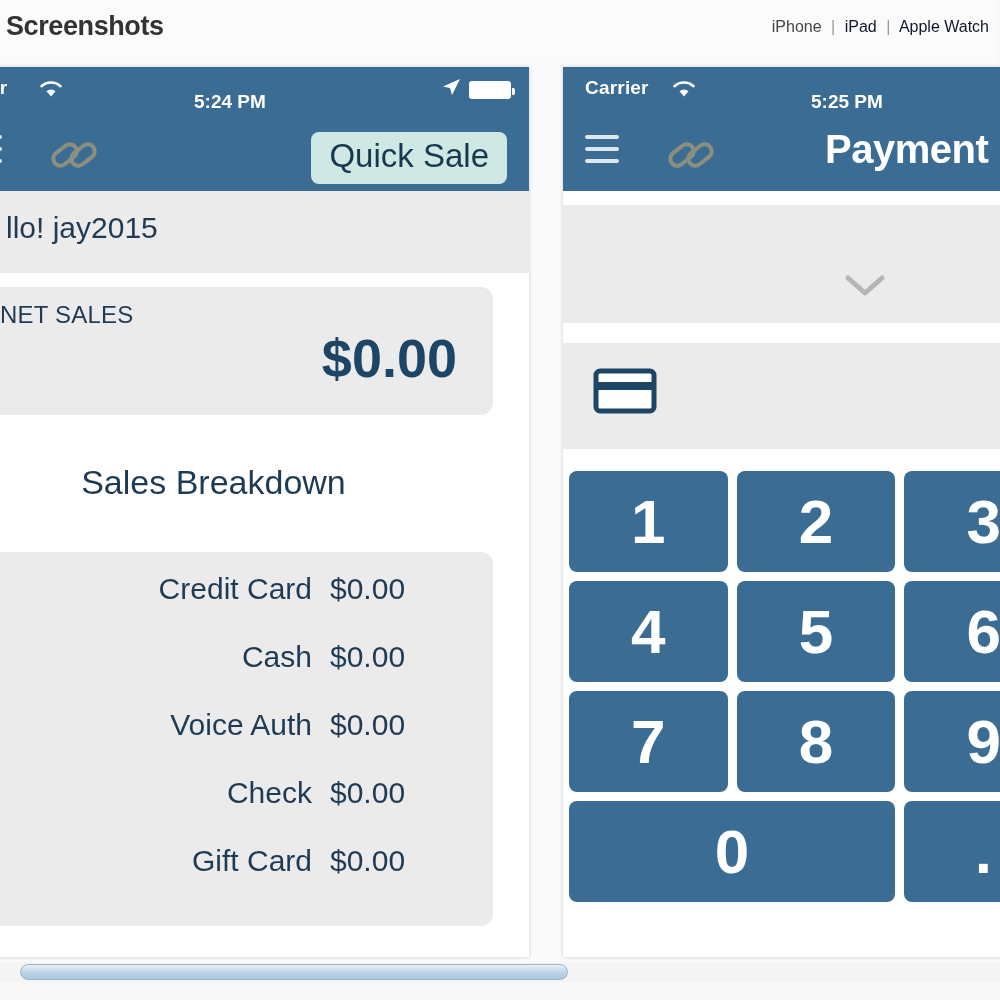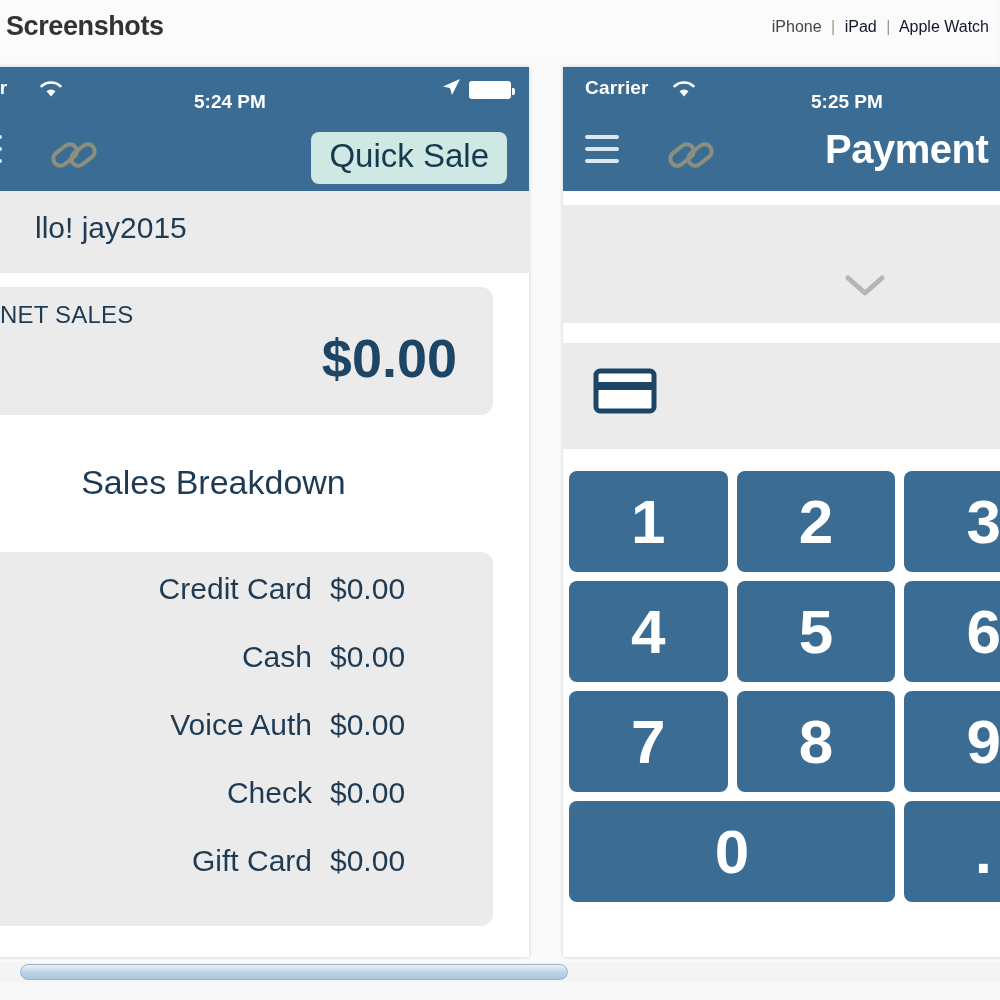--- a/index.html
+++ b/index.html
@@ -86,21 +86,21 @@
     border: none; font-family: "Liberation Sans", sans-serif; cursor: pointer;
     white-space: nowrap;
     margin-top: 8px;
   }
 
   
   .greetbar {
     position: relative; height: 82px; background: #ebebeb;
     color: #1f3b54;
   }
-  .greet-user { position: absolute; left: 52px; top: 20px; font-size: 30px; white-space: nowrap; margin-left: 29px; }
+  .greet-user { position: absolute; left: 52px; top: 20px; font-size: 30px; white-space: nowrap; }
   .greet-date { position: absolute; right: 28px; top: 20px; font-size: 30px; white-space: nowrap; }
 
   .netsales-card {
     position: relative; margin: 14px 36px 0 0; margin-left: 0;
     height: 128px; background: #ebebeb; border-radius: 12px;
   }
   .netsales-label {
     position: absolute; left: 46px; top: 14px;
     font-size: 24px; color: #1f3b54; font-weight: normal; letter-spacing: .2px;
   }

